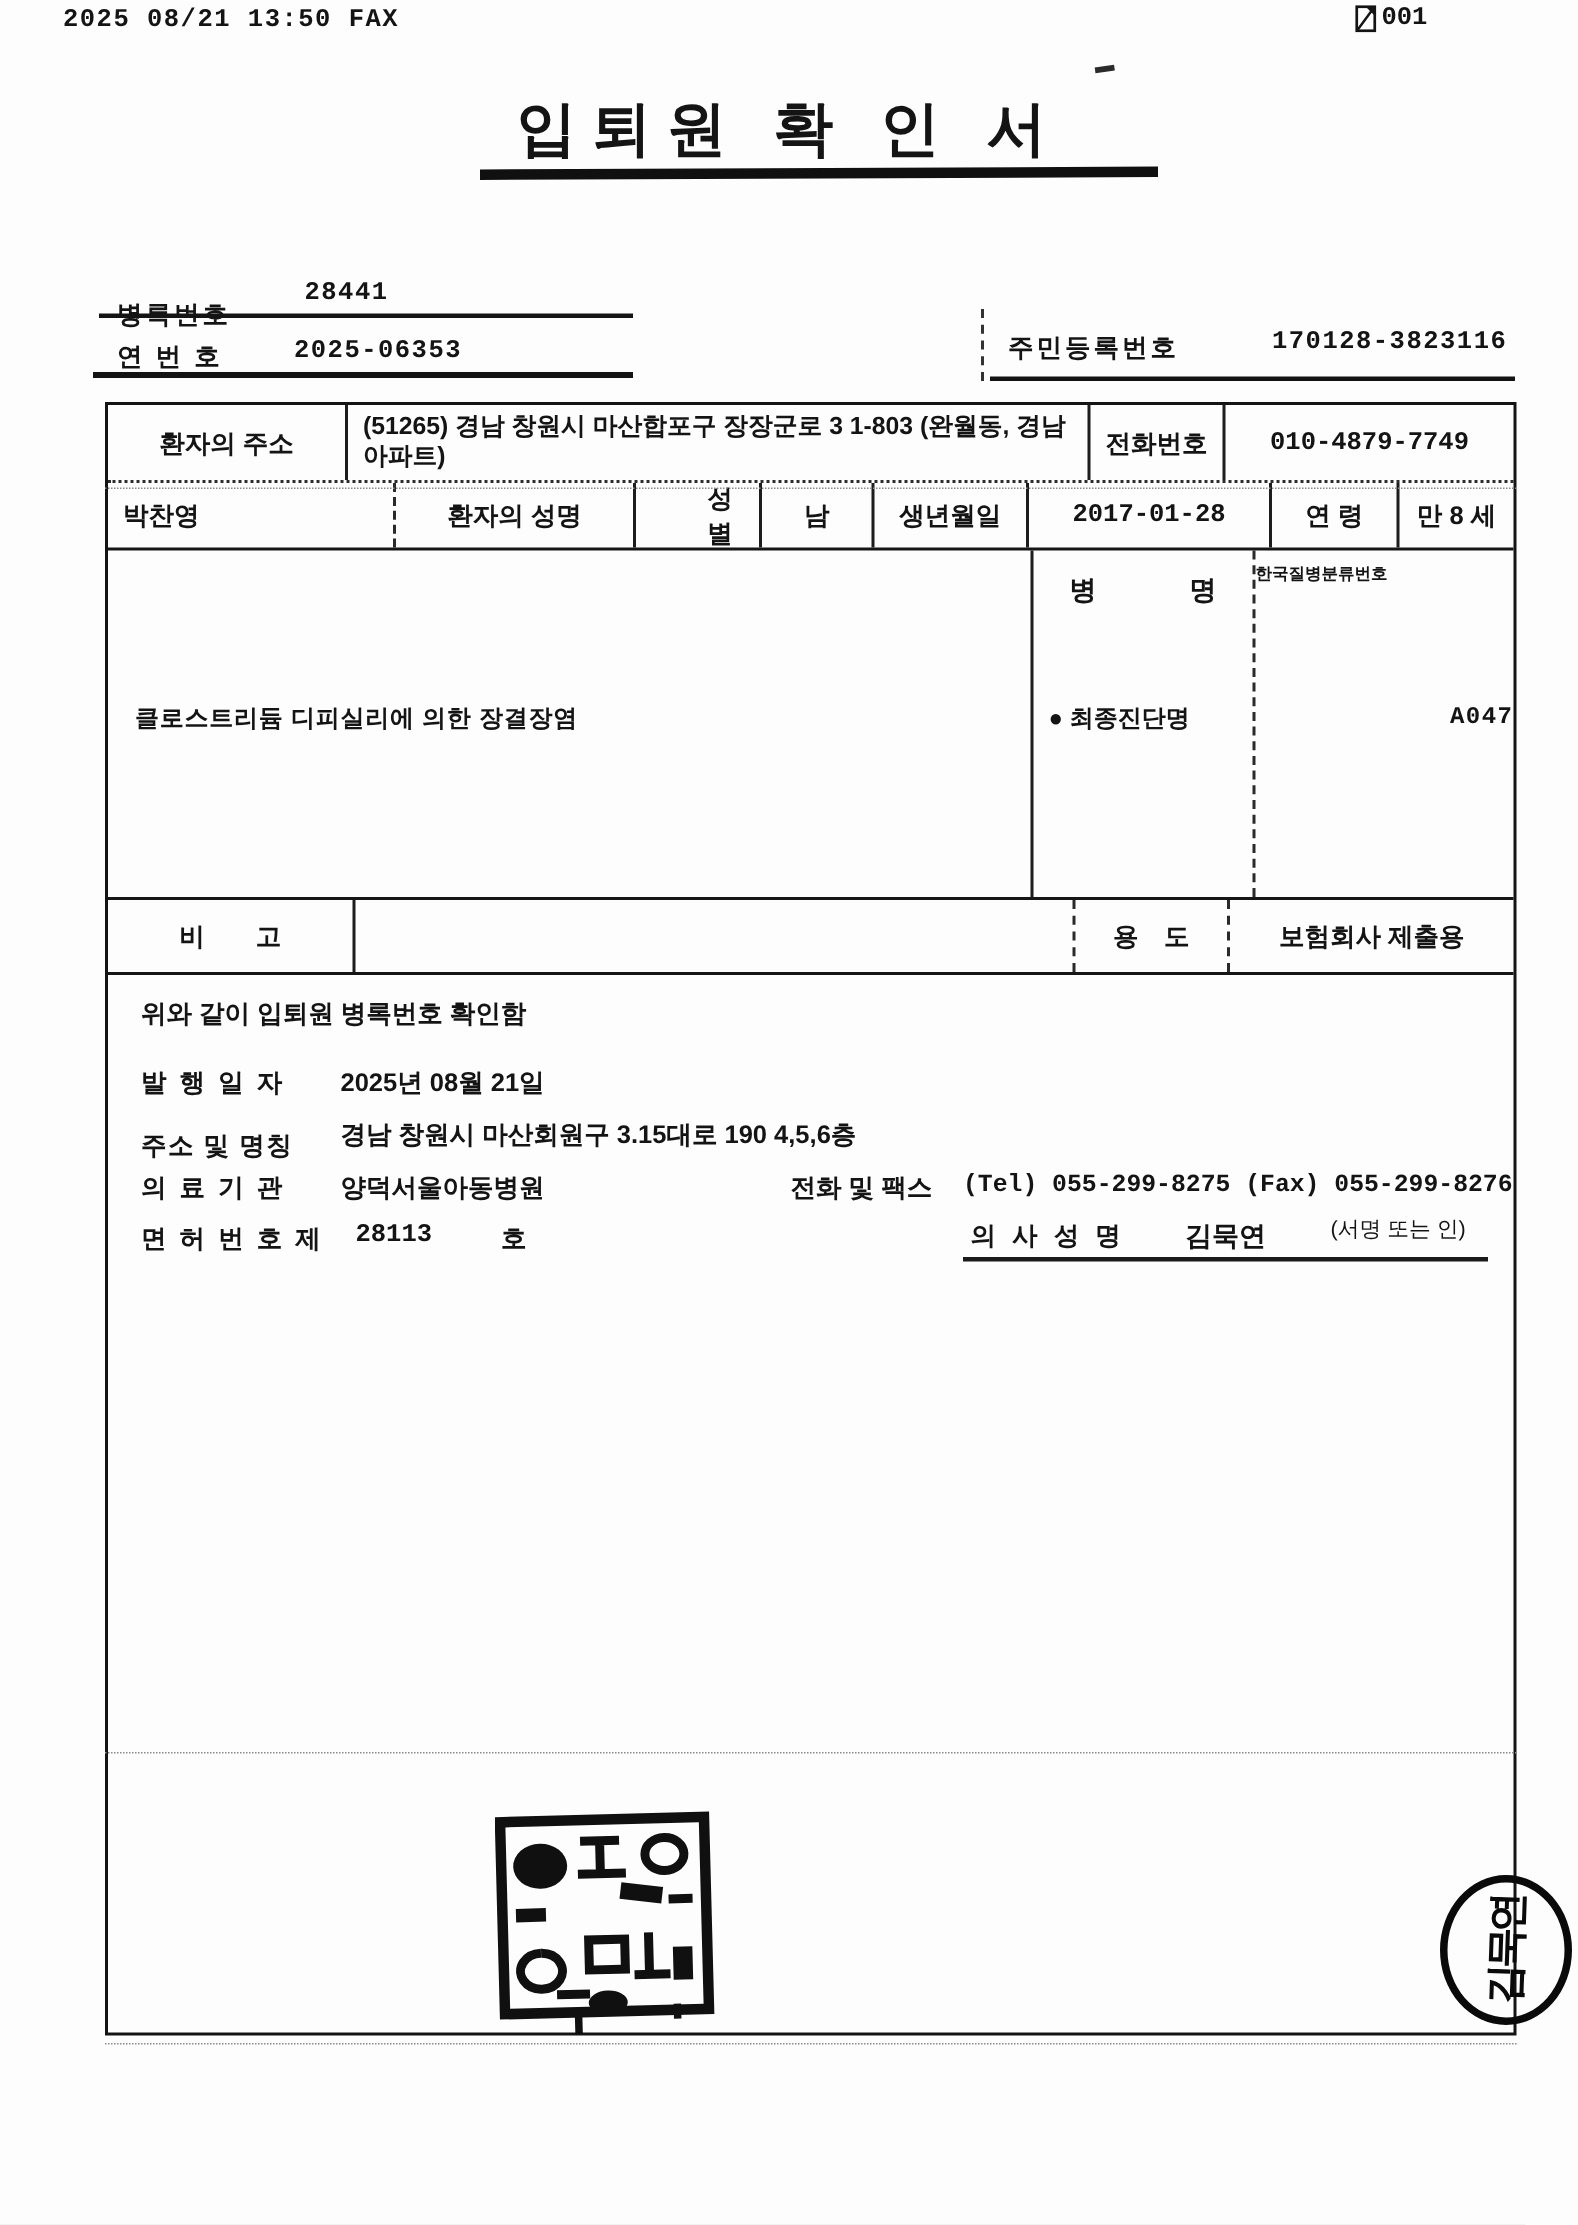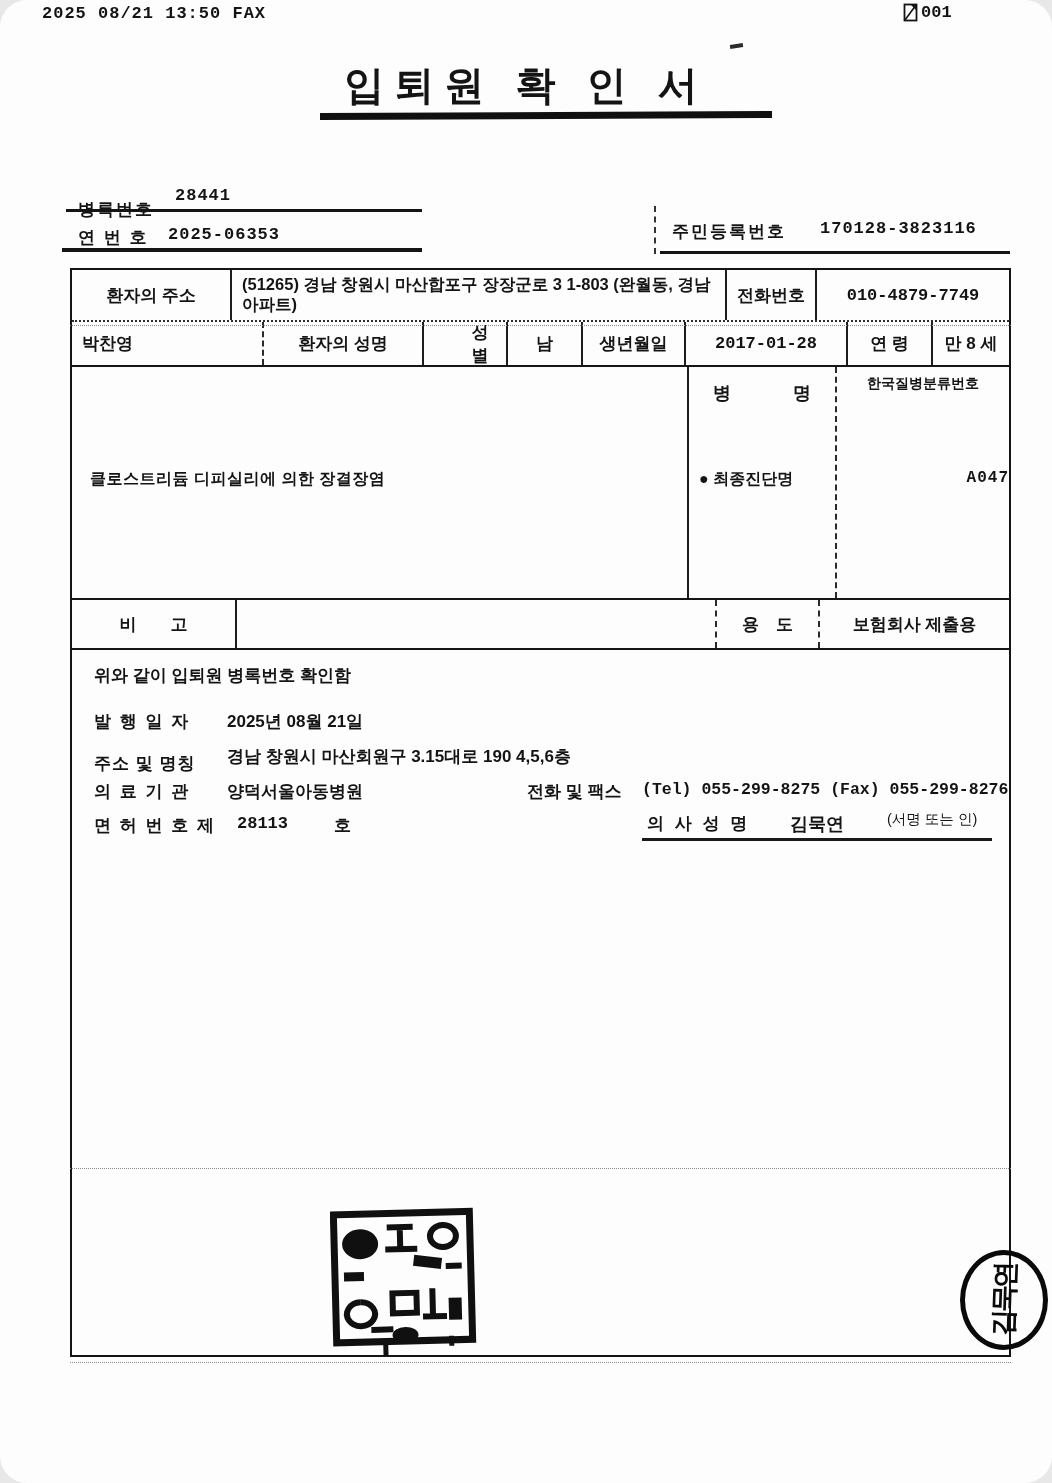--- a/index.html
+++ b/index.html
@@ -3,38 +3,37 @@
 <meta charset="utf-8">
 <title>입퇴원 확인서</title>
 <style>
   * { margin:0; padding:0; box-sizing:border-box; }
   html,body { background:#e8e8e8; }
   .page {
     position:relative; width:1052px; height:1483px; margin:0 auto;
     background:#fdfdfd; color:#141414; overflow:hidden;
     font-family:"Liberation Sans","DejaVu Sans",sans-serif;
     font-weight:700;
-    border-radius:27px;
   }
   .abs { position:absolute; }
   .mono { font-family:"Liberation Mono","DejaVu Sans Mono",monospace; }
 
   
   .fax-head { top:4px; left:42px; font-size:17px; letter-spacing:1px; }
   .fax-page { top:3px; left:903px; font-size:17px; display:flex; align-items:center; gap:2px; }
 
   
   .title { top:58px; left:0; width:100%; text-align:center;
            font-size:40px; font-weight:700; letter-spacing:10px; }
   .title-underline { top:112px; left:320px; width:452px; height:7px; background:#101010;
                      transform:rotate(-0.25deg); }
 
   
   .meta-label { font-size:17px; letter-spacing:2px; }
-  .meta-value { font-size:17px; letter-spacing:1px; }
+  .meta-value { font-size:17px; letter-spacing:1px;margin-left:28px; }
   .rule { background:#141414; }
 
   
   .doc-table { top:268px; left:70px; width:941px; height:1089px;
                border:2px solid #141414; display:flex; flex-direction:column; }
   .row { display:flex; width:100%; }
   .cell { display:flex; align-items:center; padding:2px 10px; font-size:17px; overflow:hidden; }
   .cell.center { justify-content:center; text-align:center; }
   .br-s  { border-right:2px solid #1d1d1d; }
   .br-d  { border-right:2px dashed #2a2a2a; }
@@ -47,21 +46,21 @@
   .row-conf { height:515px; }
   .row-rem  { height:50px; }
   .row-foot { height:194px; position:relative; }
 
   .addr-text { font-size:16.5px; line-height:1.2; }
 
   .diag-label-cell, .diag-main-cell, .diag-code-cell { position:relative; padding:0; display:block; }
   .diag-label-top { position:absolute; top:14px; left:24px; font-size:18px; letter-spacing:2px; }
   .diag-final { position:absolute; top:102px; left:10px; font-size:16px; white-space:nowrap; }
   .diag-text  { position:absolute; top:102px; left:18px; font-size:16px; letter-spacing:0.5px; }
-  .code-head  { position:absolute; top:8px; left:0; width:100%; text-align:center; font-size:14px; }
+  .code-head  { position:absolute; top:8px; left:0; width:100%; text-align:left; font-size:11px; }
   .code-value { position:absolute; top:102px; left:0; width:100%; text-align:right; font-size:16px; letter-spacing:1px; }
 
   .conf-label-cell, .conf-main-cell { position:relative; padding:0; display:block; }
   .conf-label { position:absolute; top:20px; left:22px; font-size:18px; letter-spacing:3px; }
   .conf-text  { position:absolute; top:6px; left:12px; font-size:16.5px; letter-spacing:0.5px; }
 
   
   .foot-line { position:absolute; font-size:17px; white-space:nowrap; }
   .sig-underline { position:absolute; left:570px; top:188px; width:350px; height:3px; background:#1a1a1a; }
 

